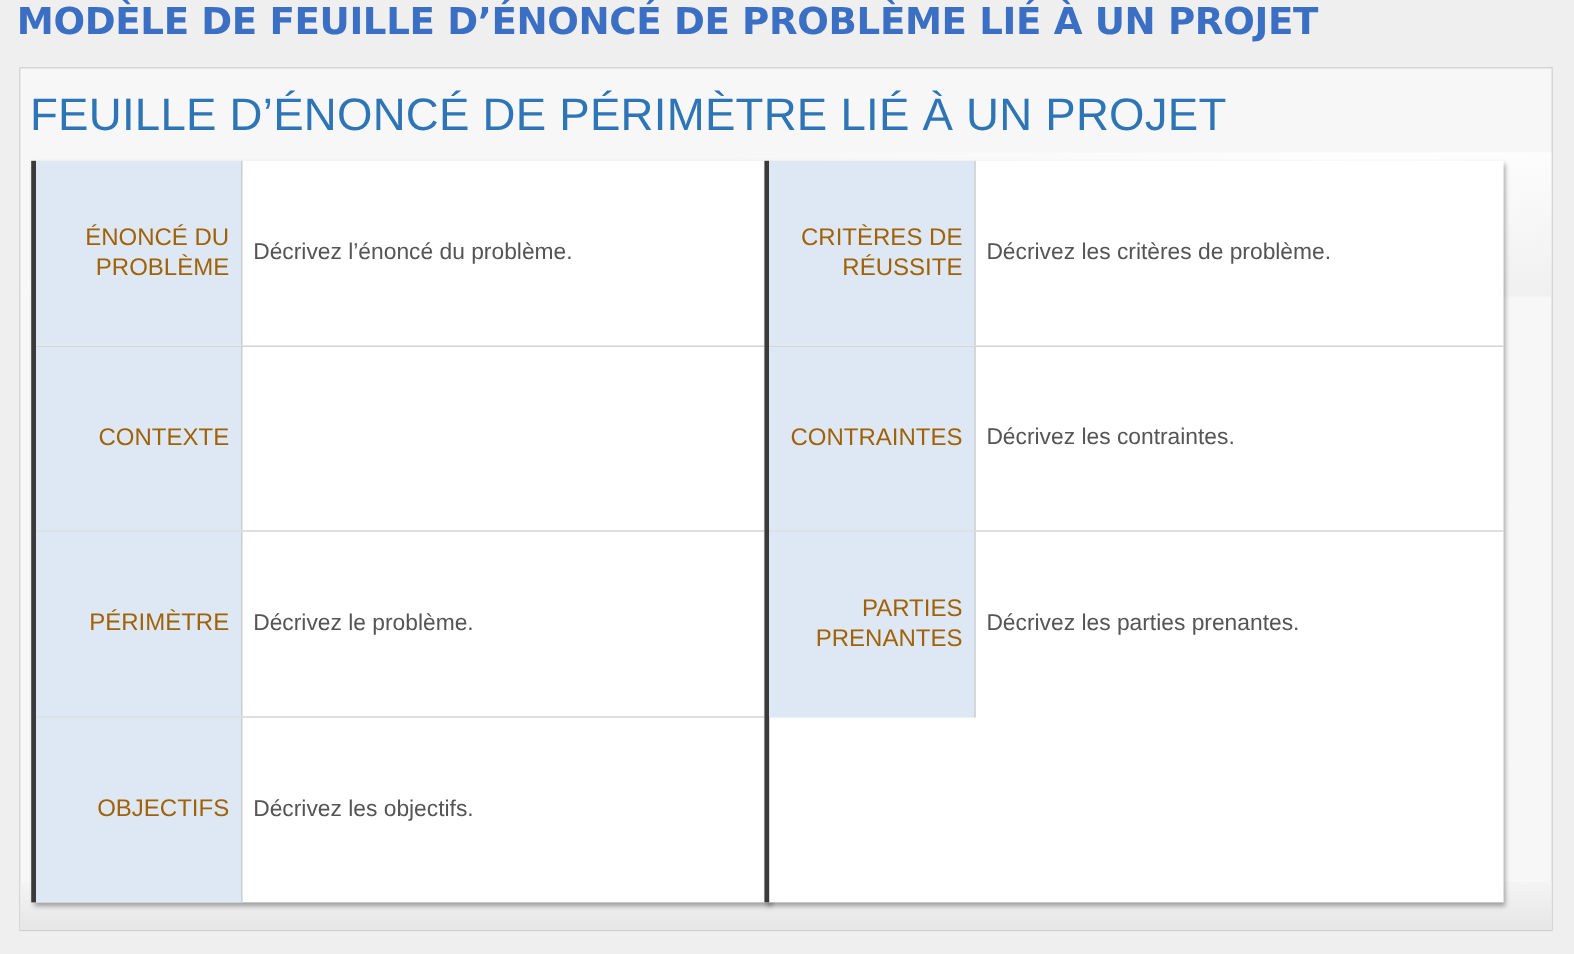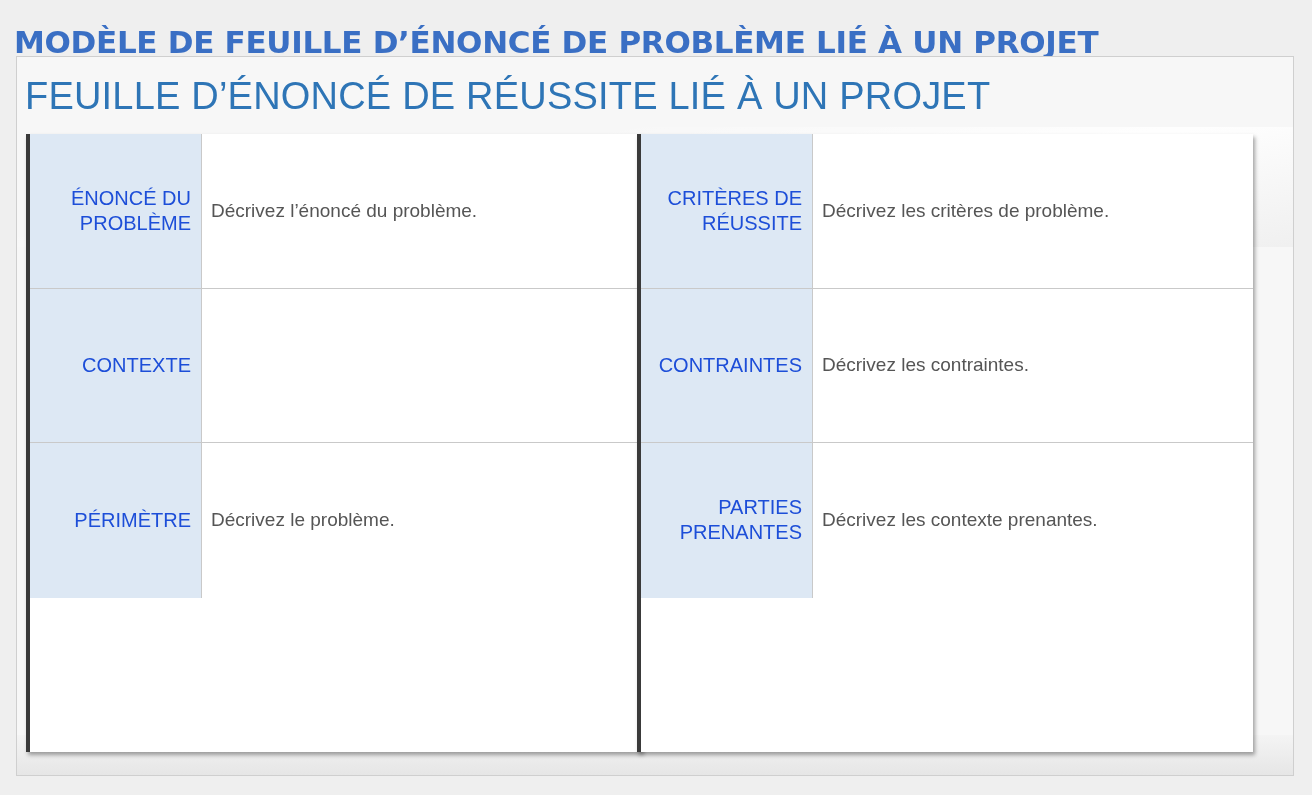--- a/index.html
+++ b/index.html
@@ -1,60 +1,64 @@
 <!DOCTYPE html>
 <html><head>
 <meta charset="utf-8">
 <style>
   html, body { margin:0; padding:0; }
   body { width:1312px; height:795px; background:#efefef; font-family:"Liberation Sans", sans-serif; position:relative; overflow:hidden; }
-  .main-title { position:absolute; left:14px; top:24px; font-family:"DejaVu Sans", sans-serif; font-weight:bold; font-size:31px; color:#3a6fc4; letter-spacing:-0.3px; white-space:nowrap; }
+  .main-title { position:absolute; left:14px; top:0; font-family:"DejaVu Sans", sans-serif; font-weight:bold; font-size:31px; color:#3a6fc4; letter-spacing:-0.3px; white-space:nowrap; }
   .card { position:absolute; left:16px; top:56px; width:1278px; height:720px; background:#f7f7f7; border:1px solid #cfcfcf; box-sizing:border-box; overflow:hidden; }
   .card .deco1 { position:absolute; left:0; top:70px; width:100%; height:120px; background:linear-gradient(170deg, rgba(255,255,255,0) 30%, rgba(255,255,255,0.9) 60%, rgba(235,235,235,0.6) 100%); }
   .card .deco2 { position:absolute; left:0; bottom:0; width:100%; height:40px; background:linear-gradient(180deg, #f4f4f4, #e6e6e6); }
   .subtitle { position:absolute; left:8px; top:18px; font-size:38px; color:#2e75b6; white-space:nowrap; letter-spacing:0.2px; }
   .sheet { position:absolute; top:77px; width:616px; height:618px; background:#fff; border-left:4px solid #3a3a3a; box-shadow:2px 3px 4px rgba(0,0,0,0.35); box-sizing:border-box; }
   .sheet.left { left:9px; }
   .sheet.right { left:620px; }
   .row { display:flex; height:154.5px; border-bottom:1px solid #c9c9c9; box-sizing:border-box; }
   .row:last-child { border-bottom:none; }
-  .label { width:172px; background:#dde8f4; border-right:1px solid #c9c9c9; box-sizing:border-box; display:flex; align-items:center; justify-content:flex-end; text-align:right; padding-right:10px; font-size:20px; line-height:25px; color:#1d4ed8; text-transform:uppercase; }
+  .label { width:172px; background:#dde8f4; border-right:1px solid #c9c9c9; box-sizing:border-box; display:flex; align-items:center; justify-content:flex-end; text-align:right; padding-right:10px; font-size:20px; line-height:25px; color:#a16207; text-transform:uppercase; }
   .value { flex:1; display:flex; align-items:center; padding-left:9px; font-size:19px; color:#555; }
 </style>
 </head>
 <body>
 
 <div class="main-title">MODÈLE DE FEUILLE D’ÉNONCÉ DE PROBLÈME LIÉ À UN PROJET</div>
 
 <div class="card">
   <div class="deco1"></div>
   <div class="deco2"></div>
-  <div class="subtitle">FEUILLE D’ÉNONCÉ DE RÉUSSITE LIÉ À UN PROJET</div>
+  <div class="subtitle">FEUILLE D’ÉNONCÉ DE PÉRIMÈTRE LIÉ À UN PROJET</div>
 
   <div class="sheet left">
     <div class="row">
       <div class="label">ÉNONCÉ DU PROBLÈME</div>
       <div class="value">Décrivez l’énoncé du problème.</div>
     </div>
     <div class="row">
       <div class="label">CONTEXTE</div>
     </div>
     <div class="row">
       <div class="label">PÉRIMÈTRE</div>
       <div class="value">Décrivez le problème.</div>
+    </div>
+    <div class="row">
+      <div class="label">OBJECTIFS</div>
+      <div class="value">Décrivez les objectifs.</div>
     </div>
   </div>
 
   <div class="sheet right">
     <div class="row">
       <div class="label">CRITÈRES DE RÉUSSITE</div>
       <div class="value">Décrivez les critères de problème.</div>
     </div>
     <div class="row">
       <div class="label">CONTRAINTES</div>
       <div class="value">Décrivez les contraintes.</div>
     </div>
     <div class="row">
       <div class="label">PARTIES PRENANTES</div>
-      <div class="value">Décrivez les contexte prenantes.</div>
+      <div class="value">Décrivez les parties prenantes.</div>
     </div>
   </div>
 </div>
 
 </body></html>

